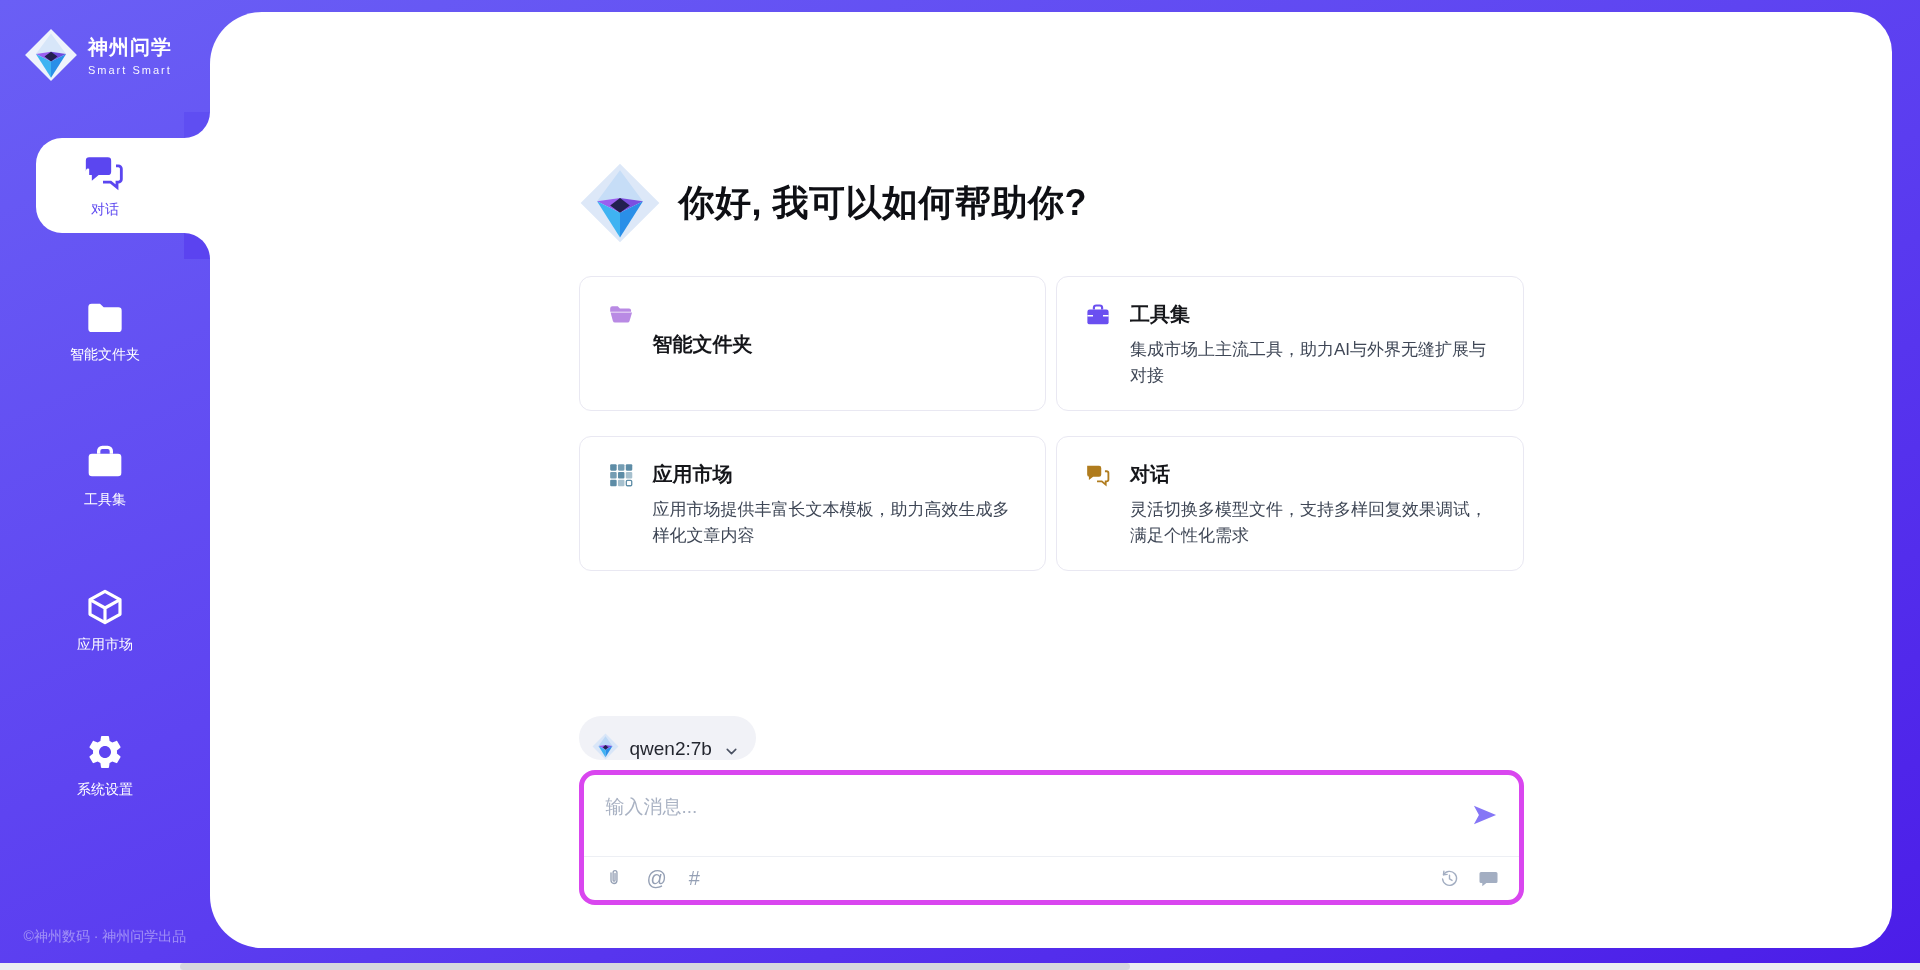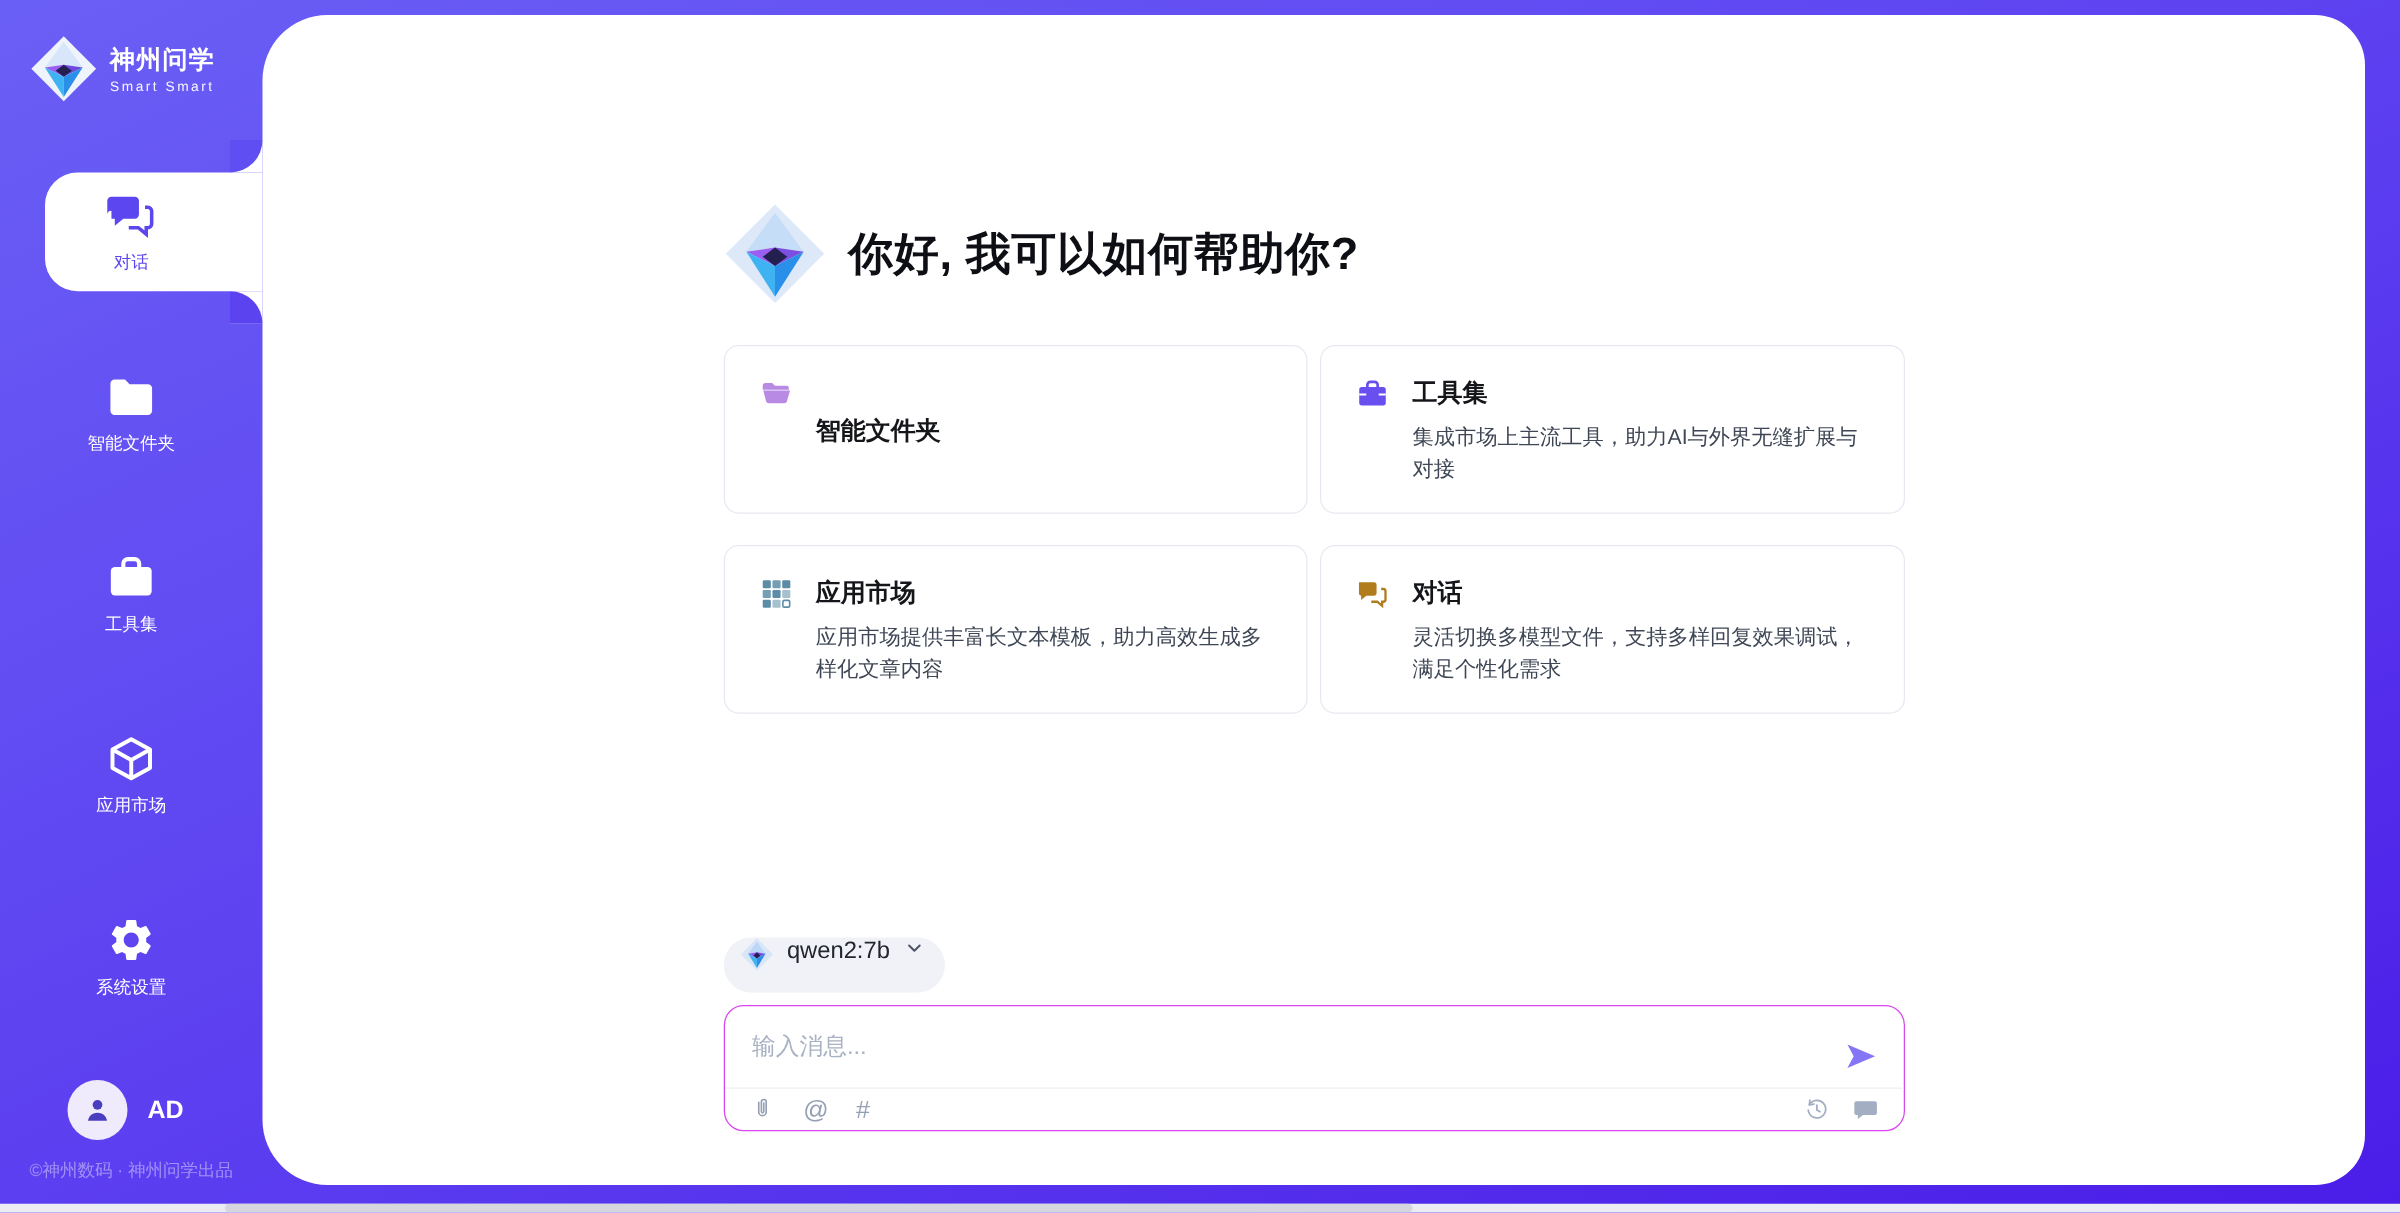--- a/index.html
+++ b/index.html
@@ -49,26 +49,26 @@
   .cards-grid { margin-top:32px; display:grid; grid-template-columns:1fr 1fr; column-gap:10px; row-gap:25px; flex:none; }
   .card { border:1px solid #e9e8f2; border-radius:12px; background:#fff; padding:24px 26px 22px 28px;
           display:grid; grid-template-columns:28px 1fr; column-gap:17px; min-height:127px; cursor:pointer; }
   .card-icon { width:26px; height:26px; margin-top:1px; }
   .card-title { font-size:20px; font-weight:700; color:#15161a; align-self:center; }
   .card-desc { grid-column:2; margin-top:9px; font-size:17px; line-height:1.5; color:#3f4756; }
 
   .spacer { flex:1; }
 
   .model-pill { align-self:flex-start; height:44px; border-radius:22px; background:#f1f2f7; display:flex;
-     align-items:flex-start; gap:11px; padding:0 16px 0 13px; cursor:pointer; flex:none; }
+     align-items:flex-end; gap:11px; padding:0 16px 0 13px; cursor:pointer; flex:none; }
   .model-pill .model-logo { width:27px; height:27px; }
   .model-name { font-size:19px; color:#23262f; }
   .model-chevron { width:17px; height:17px; color:#4b5263; }
 
-  .composer { margin-top:10px; margin-bottom:43px; border:1px solid #d946ef; border-radius:16px; height:101px;
+  .composer { margin-top:10px; margin-bottom:43px; border:5px solid #d946ef; border-radius:16px; height:135px;
      position:relative; display:flex; flex-direction:column; flex:none; background:#fff; }
   .composer textarea { border:none; outline:none; resize:none; height:86px; padding:19px 70px 0 22px;
      font-family:inherit; font-size:19px; color:#333; background:transparent; }
   .composer textarea::placeholder { color:#a9b2c3; }
   .send-btn { position:absolute; right:20px; top:26px; width:28px; height:28px; color:#8576f6; cursor:pointer; background:none; border:none; }
   .send-btn svg { width:100%; height:100%; }
   .composer-divider { border-top:1px solid #edeff4; }
   .composer-toolbar { height:47px; display:flex; align-items:center; padding:0 20px; gap:22px; }
   .tool-icon { width:21px; height:21px; color:#95a0b5; cursor:pointer; display:flex; align-items:center; justify-content:center; }
   .tool-glyph { font-size:20px; color:#95a0b5; cursor:pointer; line-height:1; }
@@ -140,29 +140,20 @@
     <div class="nav-item">
       <svg class="nav-icon" viewBox="0 0 24 24">
         <path d="M19.14 12.94c.04-.3.06-.61.06-.94s-.02-.64-.07-.94l2.03-1.58c.18-.14.23-.41.12-.61l-1.92-3.32c-.12-.22-.37-.29-.59-.22l-2.39.96c-.5-.38-1.03-.7-1.62-.94l-.36-2.54c-.04-.24-.24-.41-.48-.41h-3.84c-.24 0-.43.17-.47.41l-.36 2.54c-.59.24-1.13.57-1.62.94l-2.39-.96c-.22-.08-.47 0-.59.22L2.74 8.87c-.12.21-.08.47.12.61l2.03 1.58c-.05.3-.09.63-.09.94s.02.64.07.94l-2.03 1.58c-.18.14-.23.41-.12.61l1.92 3.32c.12.22.37.29.59.22l2.39-.96c.5.38 1.03.7 1.62.94l.36 2.54c.05.24.24.41.48.41h3.84c.24 0 .44-.17.47-.41l.36-2.54c.59-.24 1.13-.56 1.62-.94l2.39.96c.22.08.47 0 .59-.22l1.92-3.32c.12-.22.07-.47-.12-.61zM12 15.6c-1.98 0-3.6-1.62-3.6-3.6s1.62-3.6 3.6-3.6 3.6 1.62 3.6 3.6-1.62 3.6-3.6 3.6z" fill="currentColor"></path>
       </svg>
       <span class="nav-label">系统设置</span>
     </div>
 
   </div>
 
   <div class="sidebar-bottom">
-    <div class="avatar-row">
-      <div class="avatar">
-        <svg viewBox="0 0 24 24">
-          <circle cx="12" cy="8.2" r="3.6" fill="currentColor"></circle>
-          <path d="M5 20c.6-4 3.4-6 7-6s6.4 2 7 6z" fill="currentColor"></path>
-        </svg>
-      </div>
-      <span class="avatar-name">AD</span>
-    </div>
     <div class="sidebar-footer">©神州数码 · 神州问学出品</div>
   </div>
 </div>
 
 <div class="main-panel">
   <div class="content-col">
 
     <div class="greeting-row">
       <svg class="greeting-logo" viewBox="0 0 100 100">
         <polygon points="50,2 98,50 50,98 2,50" fill="#dde8f8"></polygon>

